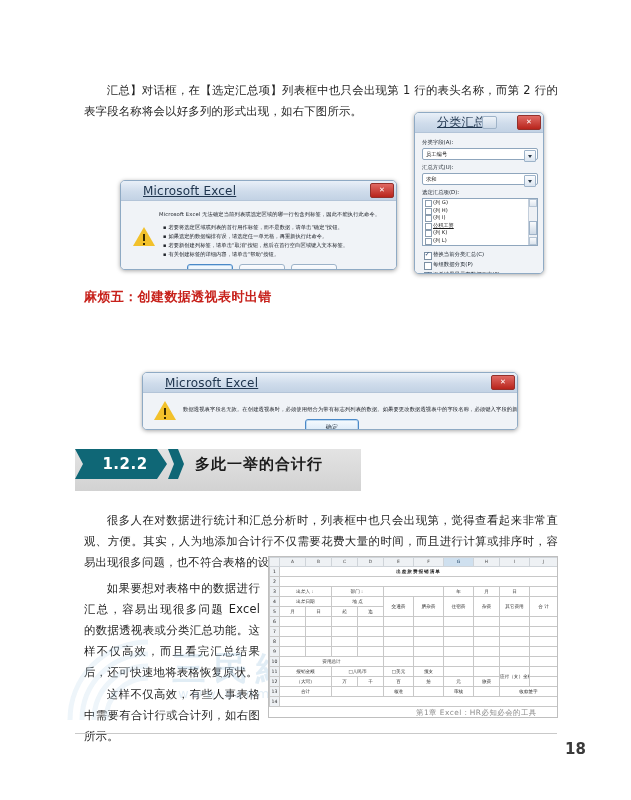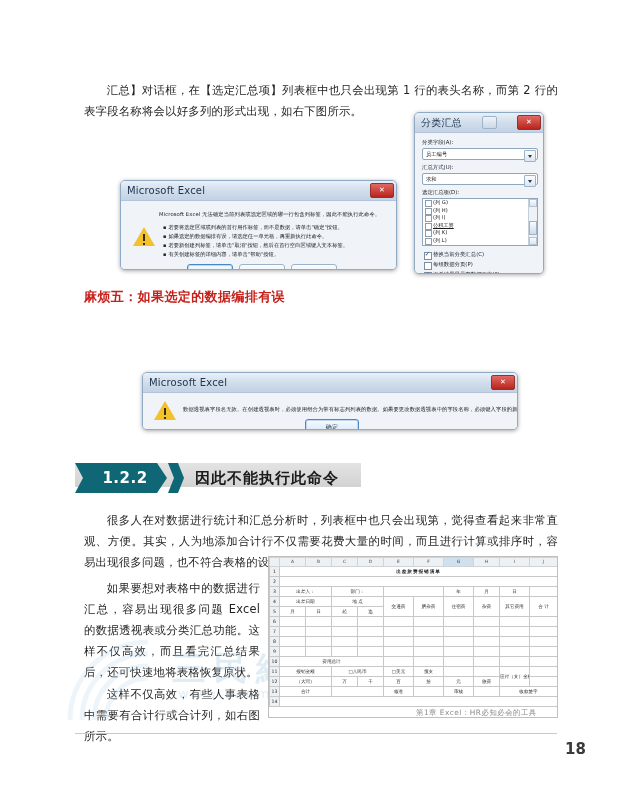--- a/index.html
+++ b/index.html
@@ -30,22 +30,22 @@
     position:absolute;
     font-size:13px;
     font-weight:bold;
     color:#c7211b;
     letter-spacing:.4px;
   }
 
   
   .secband{
     position:absolute;
-    left:75px;top:463px;
-    width:286px;height:24px;
+    left:75px;top:449px;
+    width:286px;height:42px;
     background:#d9d9d9;
     background-image:linear-gradient(#e3e3e3,#d2d2d2);
   }
   .secband .tag{
     position:absolute;left:0;top:0;
     width:92px;height:30px;
     background:#0f6776;
     color:#ffffff;
     font-size:15px;font-weight:bold;
     display:flex;align-items:center;justify-content:center;
@@ -78,22 +78,23 @@
     overflow:hidden;
   }
   .dlg .tbar{
     height:19px;
     background:linear-gradient(#e9f0f8,#cfdceb 55%,#c2d2e4);
     border-bottom:1px solid #b3c4d8;
     position:relative;
     display:flex;align-items:center;
   }
   .dlg .tbar .ttl{
-    font-size:10px;color:#20364f;padding-left:6px;letter-spacing:.2px;
+    font-size:12px;color:#20364f;padding-left:22px;letter-spacing:.2px;
     white-space:nowrap;
+    text-decoration:underline;
   }
   .btn-close{
     position:absolute;right:2px;top:2px;
     width:22px;height:13px;
     background:linear-gradient(#e06a63,#b8241c);
     border:1px solid #93302b;
     border-radius:2px;
     color:#fff;font-size:7px;line-height:12px;text-align:center;
   }
   .btn-min,.btn-max{
@@ -338,21 +339,21 @@
       <div class="bullet" style="left:42px;top:23px;">若要将选定区域或列表的首行用作标签，而不是数据，请单击"确定"按钮。</div>
       <div class="bullet" style="left:42px;top:32px;">如果选定的数据编排有误，请选定任一单元格，再重新执行此命令。</div>
       <div class="bullet" style="left:42px;top:41px;">若要新创建列标签，请单击"取消"按钮，然后在首行空白区域键入文本标签。</div>
       <div class="bullet" style="left:42px;top:50px;">有关创建标签的详细内容，请单击"帮助"按钮。</div>
       <div class="wbtn primary" style="left:66px;top:63px;width:44px;">确定</div>
       <div class="wbtn" style="left:118px;top:63px;width:44px;">取消</div>
       <div class="wbtn" style="left:170px;top:63px;width:44px;">帮助(H)</div>
     </div>
   </div>
 
-  <div class="redhead" style="left:84px;top:288px;">麻烦五：如果选定的数据编排有误</div>
+  <div class="redhead" style="left:84px;top:288px;">麻烦五：创建数据透视表时出错</div>
 
 
   <div class="dlg" style="left:142px;top:372px;width:376px;height:58px;">
     <div class="tbar">
       <span class="ttl">Microsoft Excel</span>
       <div class="btn-close">✕</div>
     </div>
     <div class="body">
       <div class="warnicon" style="left:11px;top:8px;">
         <div class="tri"></div>
@@ -360,21 +361,21 @@
           <div class="dot"></div>
       </div>
       <div class="msgline" style="left:40px;top:13px;">数据透视表字段名无效。在创建透视表时，必须使用组合为带有标志列列表的数据。如果要更改数据透视表中的字段名称，必须键入字段的新名称。</div>
       <div class="wbtn primary" style="left:162px;top:26px;width:52px;">确定</div>
     </div>
   </div>
 
   <div class="secband">
     <div class="tag">1.2.2</div>
     <div class="arrow"></div>
-    <div class="sectitle">因此不能执行此命令</div>
+    <div class="sectitle">多此一举的合计行</div>
   </div>
 
   <div class="para indent" style="left:84px;top:490px;width:474px;">很多人在对数据进行统计和汇总分析时，列表框中也只会出现第，觉得查看起来非常直观、方便。其实，人为地添加合计行不仅需要花费大量的时间，而且进行计算或排序时，容易出现很多问题，也不符合表格的设计原则。</div>
 
   <div class="para indent" style="left:84px;top:558px;width:176px;">如果要想对表格中的数据进行汇总，容易出现很多问题 Excel 的数据透视表或分类汇总功能。这样不仅高效，而且看完汇总结果后，还可快速地将表格恢复原状。</div>
 
   <div class="para indent" style="left:84px;top:664px;width:176px;">这样不仅高效，有些人事表格中需要有合计行或合计列，如右图所示。</div>
 
   <div class="wm">
     <svg width="420" height="110" viewBox="0 0 420 110">

